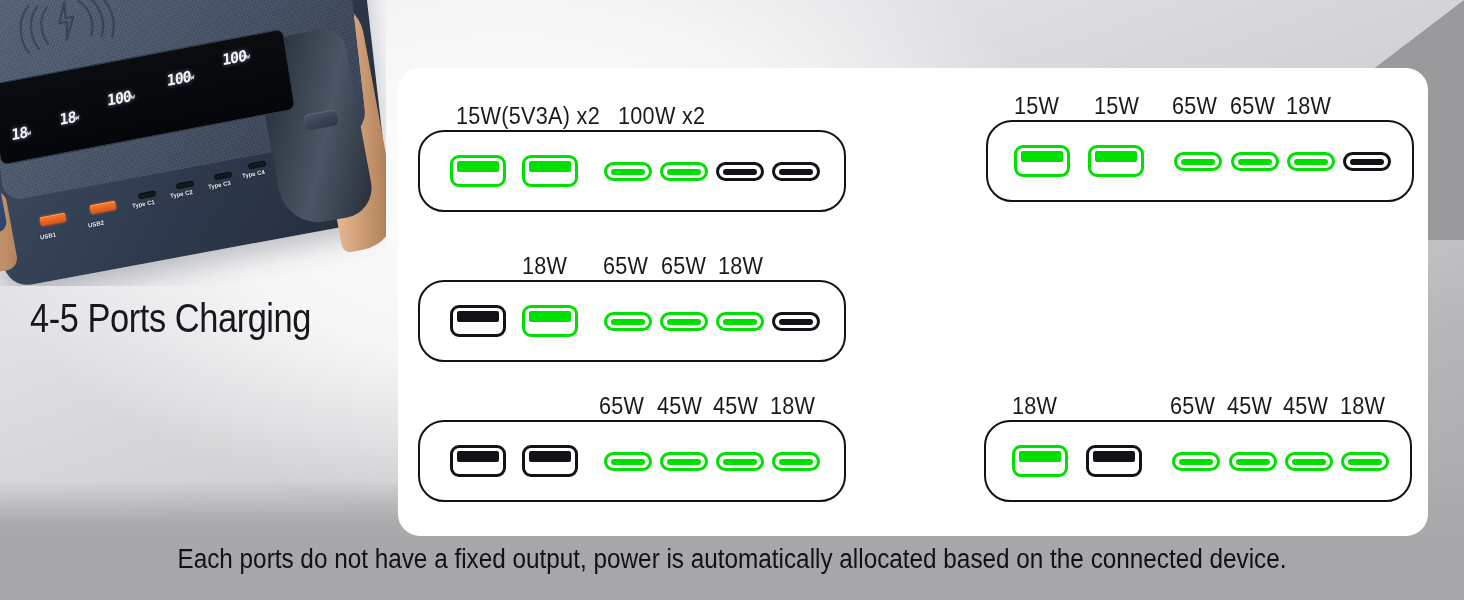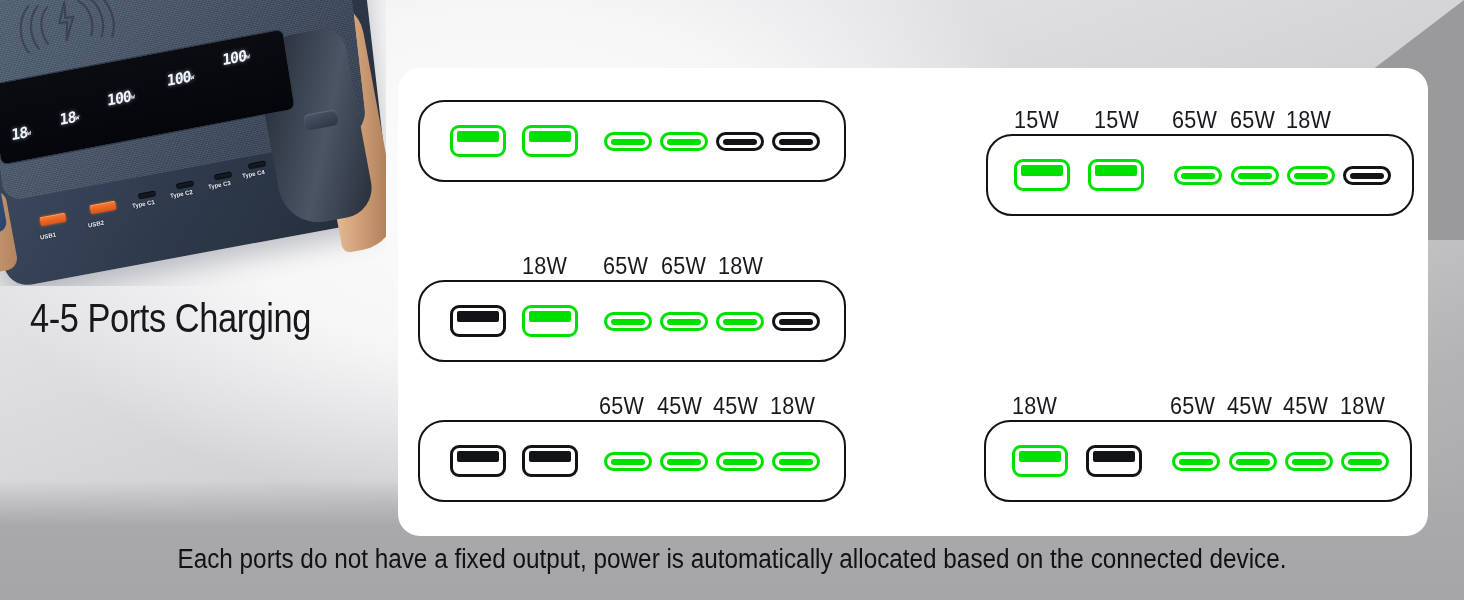--- a/index.html
+++ b/index.html
@@ -251,20 +251,24 @@
   <span class="port-lbl lbl-c2">Type C2</span>
   <span class="port-lbl lbl-c3">Type C3</span>
   <span class="port-lbl lbl-c4">Type C4</span>
 </div>
 
 <div id="heading">4-5 Ports Charging</div>
 
 <div id="panel"></div>
 
 <div class="group" id="g0" style="left:418px; top:100px; width:428px;">
+    <div class="glabels">
+      <span class="glabel" style="left: 38px;">15W(5V3A) x2</span>
+      <span class="glabel" style="left: 200px;">100W x2</span>
+    </div>
     <div class="gbox">
       <div class="ports">
         <div class="usb-a" style="left: 30px;"></div>
         <div class="usb-a" style="left: 102px;"></div>
         <div class="usb-c" style="left: 184px;"></div>
         <div class="usb-c" style="left: 240px;"></div>
         <div class="usb-c off" style="left: 296px;"></div>
         <div class="usb-c off" style="left: 352px;"></div>
       </div>
     </div>
@@ -298,21 +302,21 @@
       <div class="ports">
         <div class="usb-a off" style="left: 30px;"></div>
         <div class="usb-a off" style="left: 102px;"></div>
         <div class="usb-c" style="left: 184px;"></div>
         <div class="usb-c" style="left: 240px;"></div>
         <div class="usb-c" style="left: 296px;"></div>
         <div class="usb-c" style="left: 352px;"></div>
       </div>
     </div>
   </div>
-<div class="group" id="g3" style="left:986px; top:104px; width:428px;">
+<div class="group" id="g3" style="left:986px; top:90px; width:428px;">
     <div class="glabels">
       <span class="glabel" style="left: 28px;">15W</span>
       <span class="glabel" style="left: 108px;">15W</span>
       <span class="glabel" style="left: 186px;">65W</span>
       <span class="glabel" style="left: 244px;">65W</span>
       <span class="glabel" style="left: 300px;">18W</span>
     </div>
     <div class="gbox">
       <div class="ports">
         <div class="usb-a" style="left: 26px;"></div>

